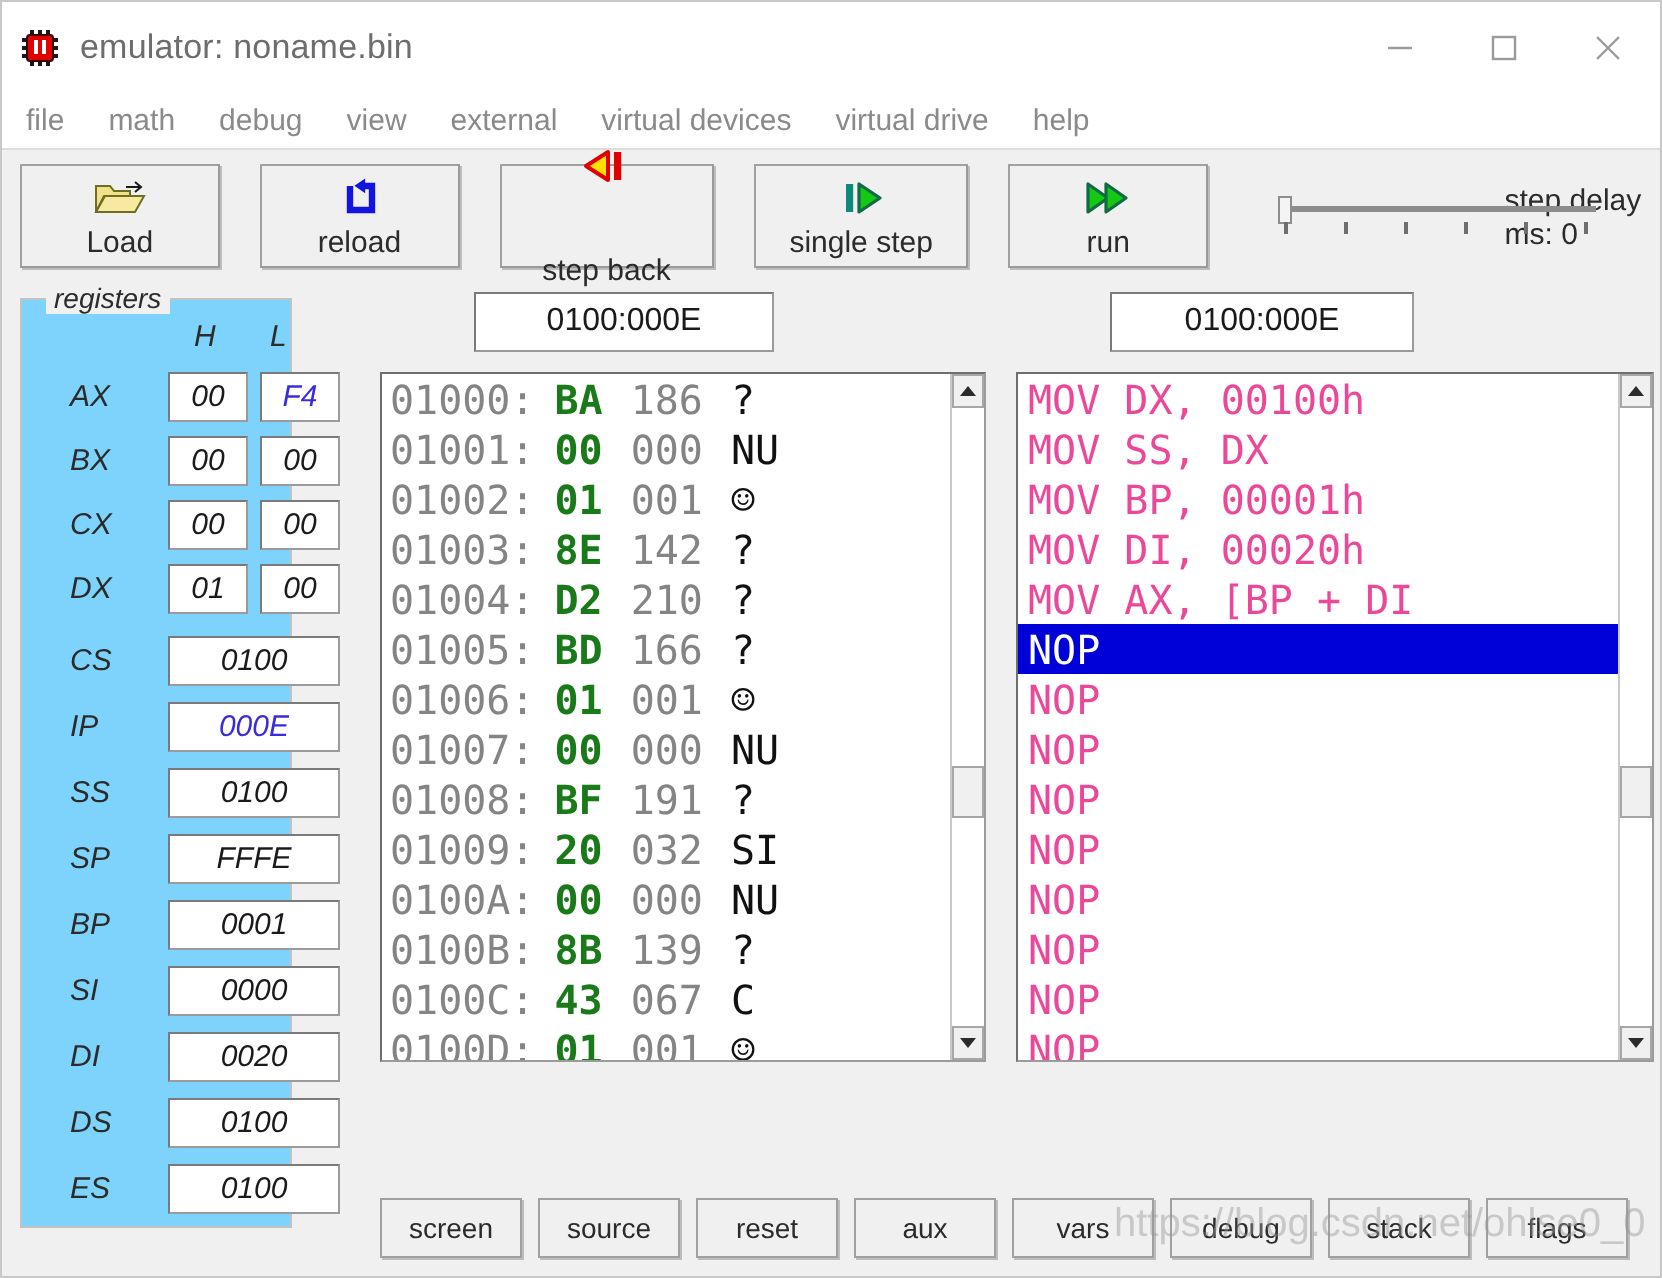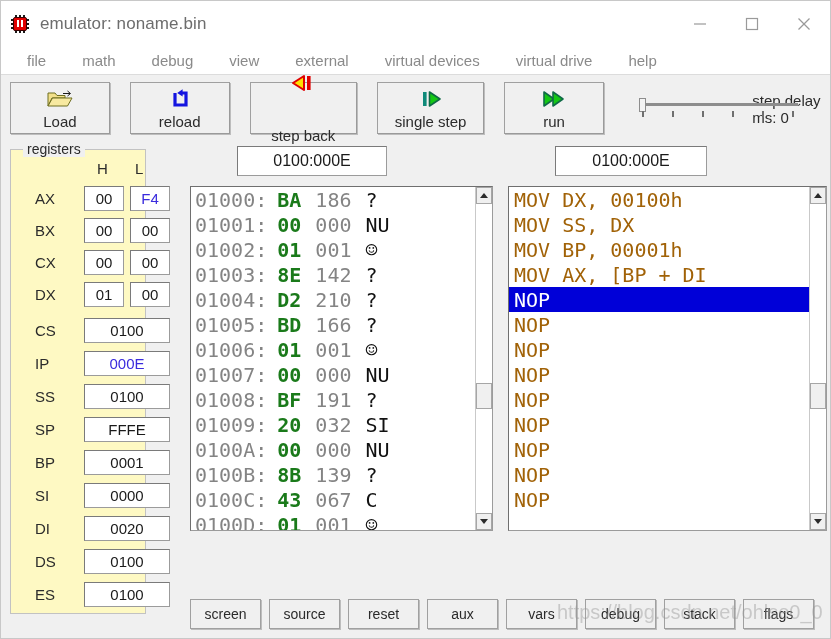--- a/index.html
+++ b/index.html
@@ -78,21 +78,20 @@
     display: flex;
     align-items: center;
     padding-left: 12px;
     box-sizing: border-box;
   }
   .menuitem {
     font-size: 15px;
     color: #8a8a8a;
     margin-right: 22px;
     white-space: nowrap;
-    margin-left: 14px;
   }
 
   
   .toolbar {
     height: 67px;
     background: #f0f0f0;
     border-top: 1px solid #dcdcdc;
     display: flex;
     align-items: center;
     padding-left: 9px;
@@ -150,21 +149,22 @@
 
   
   .content { position: relative; height: 496px; }
 
   
   .registers {
     position: absolute; left: 9px; top: 8px;
     width: 136px; height: 465px;
     border: 1px solid #c2c2c2;
     box-sizing: border-box;
-    background: #fef9c3;
+    background: #7dd3fc;
+    font-style: italic;
   }
   .reg-legend {
     position: absolute; left: 12px; top: -9px;
     background: #f0f0f0; padding: 0 4px;
     font-size: 14px; color: #2b2b2b;
   }
   .hl-head {
     position: absolute; top: 10px; left: 0; width: 166px;
     display: flex; font-size: 15px; color: #2b2b2b;
   }
@@ -241,21 +241,21 @@
   .memrow .addr { color: #848484; }
   .memrow .hex  { color: #1a7a1a; font-weight: bold; margin-left: 10px;}
   .memrow .dec  { color: #848484; margin-left: 14px; }
   .memrow .chr  { color: #111111; margin-left: 14px; }
 
   .disrow {
     height: 25px;
     display: flex; align-items: center;
     font-family: "DejaVu Sans Mono", monospace;
     font-size: 20px;
-    color: #a16207;
+    color: #ec4899;
     white-space: pre;
     padding-left: 5px;
     box-sizing: border-box;
   }
   .disrow.sel { background: #0000d8; color: #ffffff; }
 
   
   .vsb {
     position: absolute; right: 0; top: 0; bottom: 0; width: 17px;
     background: #ffffff;
@@ -544,20 +544,21 @@
             <div class="arrow-down"></div>
           </div>
       </div>
     </div>
 
     <div class="listpanel" id="dis-panel">
       <div class="rows" id="dis-rows">
           <div class="disrow">MOV DX, 00100h</div>
           <div class="disrow">MOV SS, DX</div>
           <div class="disrow">MOV BP, 00001h</div>
+          <div class="disrow">MOV DI, 00020h</div>
           <div class="disrow">MOV AX, [BP + DI</div>
           <div class="disrow sel">NOP</div>
           <div class="disrow">NOP</div>
           <div class="disrow">NOP</div>
           <div class="disrow">NOP</div>
           <div class="disrow">NOP</div>
           <div class="disrow">NOP</div>
           <div class="disrow">NOP</div>
           <div class="disrow">NOP</div>
           <div class="disrow">NOP</div>

